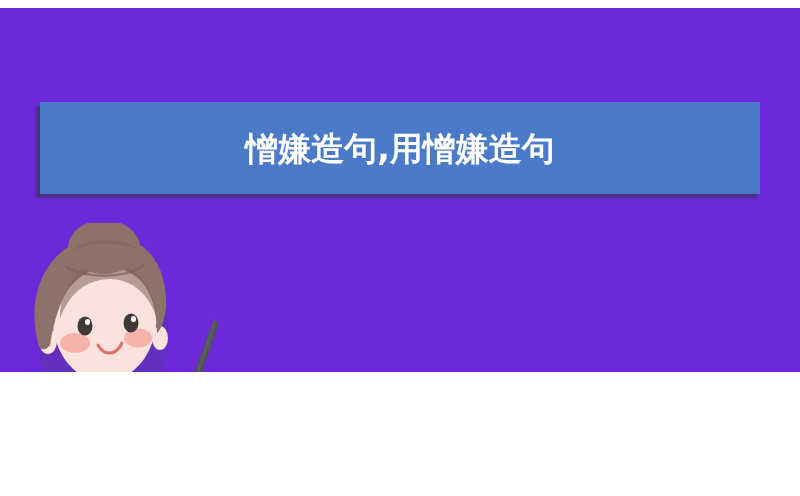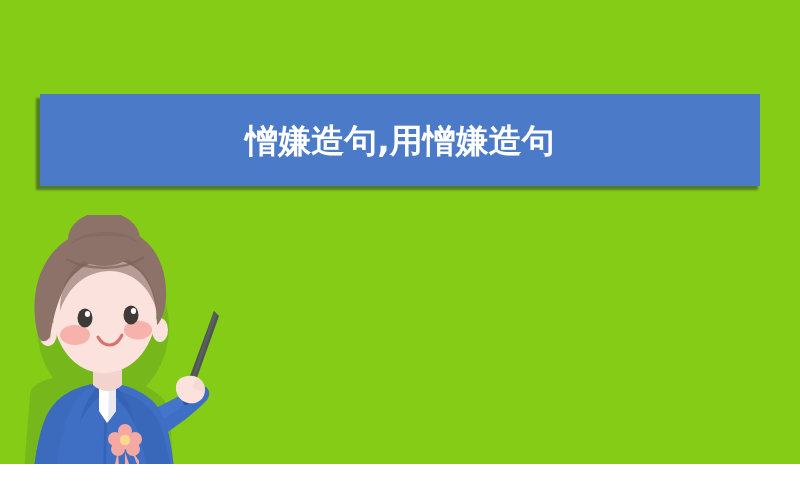--- a/index.html
+++ b/index.html
@@ -8,23 +8,24 @@
   }
   body {
     width: 800px;
     height: 496px;
     overflow: hidden;
     font-family: "Liberation Sans", "DejaVu Sans", sans-serif;
   }
   #canvas {
     position: relative;
     width: 800px;
-    height: 464px;
-    background: #84cc16;
+    height: 364px;
+    background: #6d28d9;
     overflow: hidden;
+    margin-top: 8px;
   }
 
   
   .banner-shadow {
     position: absolute;
     left: 36px;
     top: 98px;
     width: 722px;
     height: 92px;
     background: #2c3b33;

